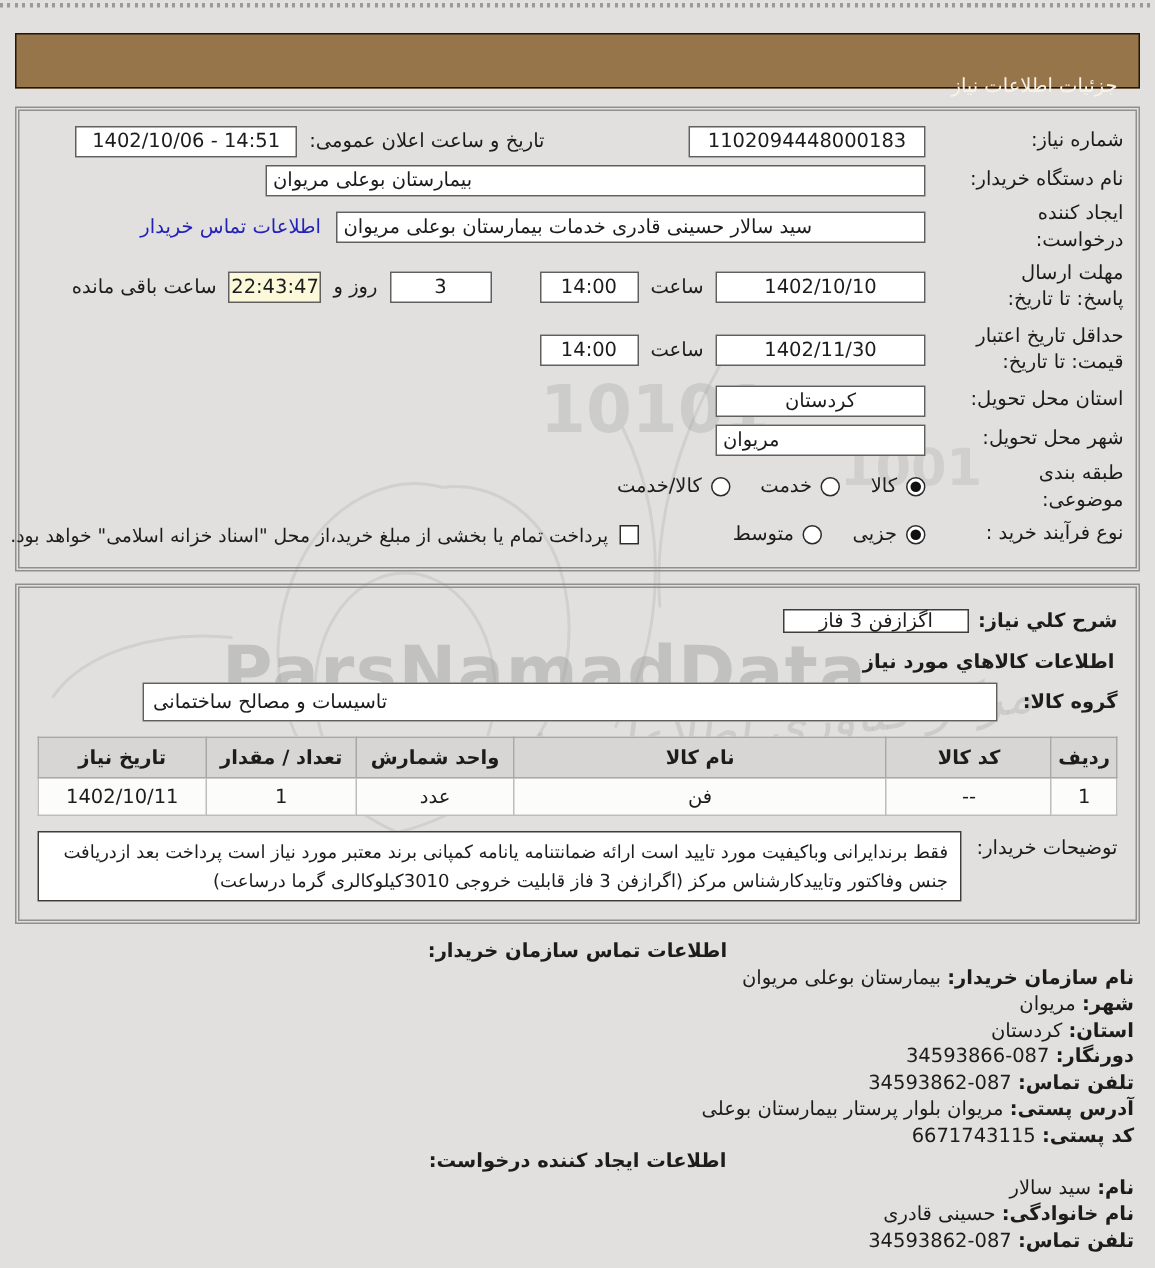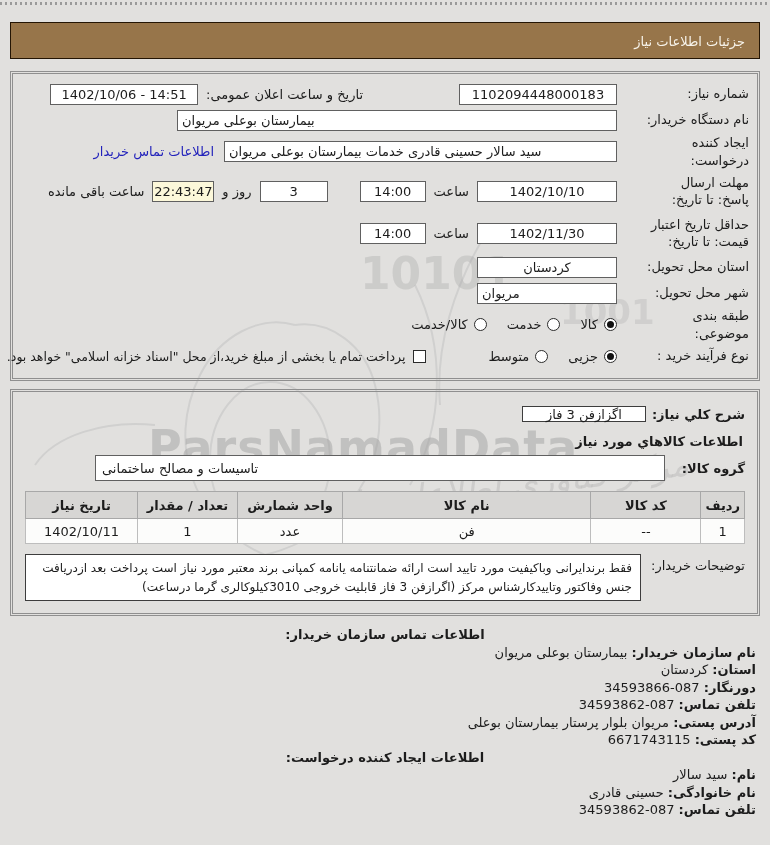--- a/index.html
+++ b/index.html
@@ -17,21 +17,21 @@
     position:absolute; top:2px; left:0; right:0; height:3px;
     background: repeating-linear-gradient(90deg,#9a9a9a 0 2px, transparent 2px 5px);
   }
   .titlebar {
     margin: 22px 10px 12px 10px;
     height: 37px;
     line-height: 37px;
     background: #97754a;
     border: 1px solid #241504;
     color: #f7f3ea;
-    padding: 0 14px;
+    padding: 16px 14px;
     font-size: 13px;
   }
   .panel {
     margin: 0 10px;
     border: 3px double #8f8f8f;
     background: transparent;
     position: relative;
     z-index: 2;
   }
   .panel1 { padding: 6px 8px 8px 8px; }
@@ -263,20 +263,24 @@
 </div>
 
 <div class="contact">
   <div class="cline clabel">اطلاعات تماس سازمان خریدار:</div>
 
   <div class="cline">
     <span class="clabel">نام سازمان خریدار:</span>
     <span>بیمارستان بوعلی مریوان</span>
   </div>
   <div class="cline">
+    <span class="clabel">شهر:</span>
+    <span>مریوان</span>
+  </div>
+  <div class="cline">
     <span class="clabel">استان:</span>
     <span>کردستان</span>
   </div>
   <div class="cline">
     <span class="clabel">دورنگار:</span>
     <span class="ltr">34593866-087</span>
   </div>
   <div class="cline">
     <span class="clabel">تلفن تماس:</span>
     <span class="ltr">34593862-087</span>

